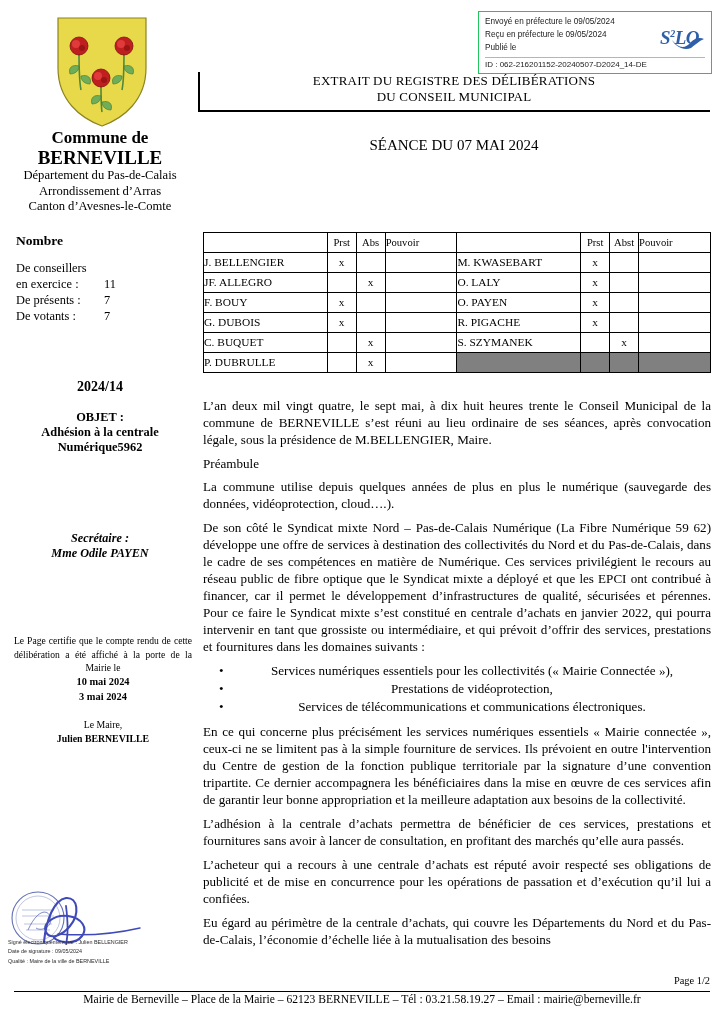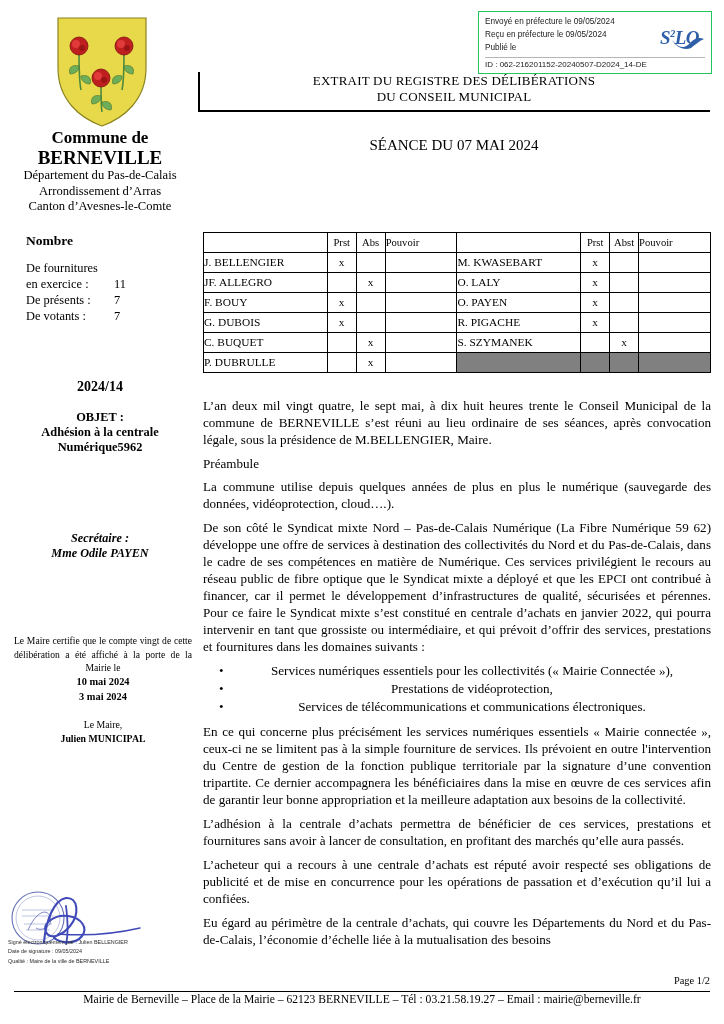--- a/index.html
+++ b/index.html
@@ -82,21 +82,21 @@
   }
   .commune-name {
     font-size: 19px;
     font-weight: bold;
     line-height: 1.12;
   }
   .dept-line { font-size: 12.6px; line-height: 1.22; }
 
   .nombre-block {
     position: absolute;
-    left: 14px;
+    left: 4px;
     top: 233px;
     width: 200px;
     padding-left: 12px;
     text-align: left;
   }
   .nombre-title { font-size: 13.5px; font-weight: bold; }
   .nombre-rows { margin-top: 12px; font-size: 12.4px; line-height: 1.28; }
   .nombre-row { display: flex; }
   .nombre-label { width: 88px; }
   .nombre-value { width: 30px; text-align: left; }
@@ -332,21 +332,21 @@
   <div class="commune-name">BERNEVILLE</div>
   <div class="dept-line">Département du Pas-de-Calais</div>
   <div class="dept-line">Arrondissement d’Arras</div>
   <div class="dept-line">Canton d’Avesnes-le-Comte</div>
 </div>
 
 <div class="nombre-block">
   <div class="nombre-title">Nombre</div>
   <div class="nombre-rows">
     <div class="nombre-row">
-      <span class="nombre-label">De fournitures</span>
+      <span class="nombre-label">De conseillers</span>
       <span class="nombre-value"></span>
     </div>
     <div class="nombre-row">
       <span class="nombre-label">en exercice :</span>
       <span class="nombre-value">11</span>
     </div>
     <div class="nombre-row">
       <span class="nombre-label">De présents :</span>
       <span class="nombre-value">7</span>
     </div>
@@ -363,26 +363,26 @@
   <div class="objet-text">Adhésion à la centrale</div>
   <div class="objet-text">Numérique5962</div>
 </div>
 
 <div class="secretaire-block">
   <div>Secrétaire :</div>
   <div>Mme Odile PAYEN</div>
 </div>
 
 <div class="certif-block">
-  <div class="certif-just">Le Maire certifie que le compte vingt de cette délibération a  été affiché à  la  porte  de  la  Mairie  le</div>
+  <div class="certif-just">Le Page certifie que le compte rendu de cette délibération a  été affiché à  la  porte  de  la  Mairie  le</div>
   <div class="b">10 mai  2024</div>
   <div class="b">3 mai 2024</div>
   <div class="maire-sign">
     <div>Le Maire,</div>
-    <div class="nm">Julien MUNICIPAL</div>
+    <div class="nm">Julien BERNEVILLE</div>
   </div>
 </div>
 
 <div class="sig-wrap">
   <svg viewBox="0 0 195 80" width="195" height="80">
     <circle cx="32" cy="32" r="26" fill="none" stroke="#2f3f9e" stroke-width="1.1" opacity="0.75"></circle>
     <circle cx="32" cy="32" r="22" fill="none" stroke="#2f3f9e" stroke-width="0.6" opacity="0.5"></circle>
     <path d="M16 24 L48 24 M16 30 L48 30 M18 38 L46 38 M20 44 L44 44" stroke="#2f3f9e" stroke-width="0.7" opacity="0.45"></path>
     <path d="M22 44 C30 26 40 22 44 30 C48 40 36 46 30 42" stroke="#2f3f9e" stroke-width="1" fill="none" opacity="0.6"></path>
     <path d="M38 56 C40 34 48 14 60 12 C72 11 74 28 64 40 C56 50 44 54 40 46 C36 38 48 28 62 30 C76 32 82 42 76 50 C70 58 56 58 48 52" stroke="#3f49b8" stroke-width="2.1" fill="none" stroke-linecap="round"></path>

